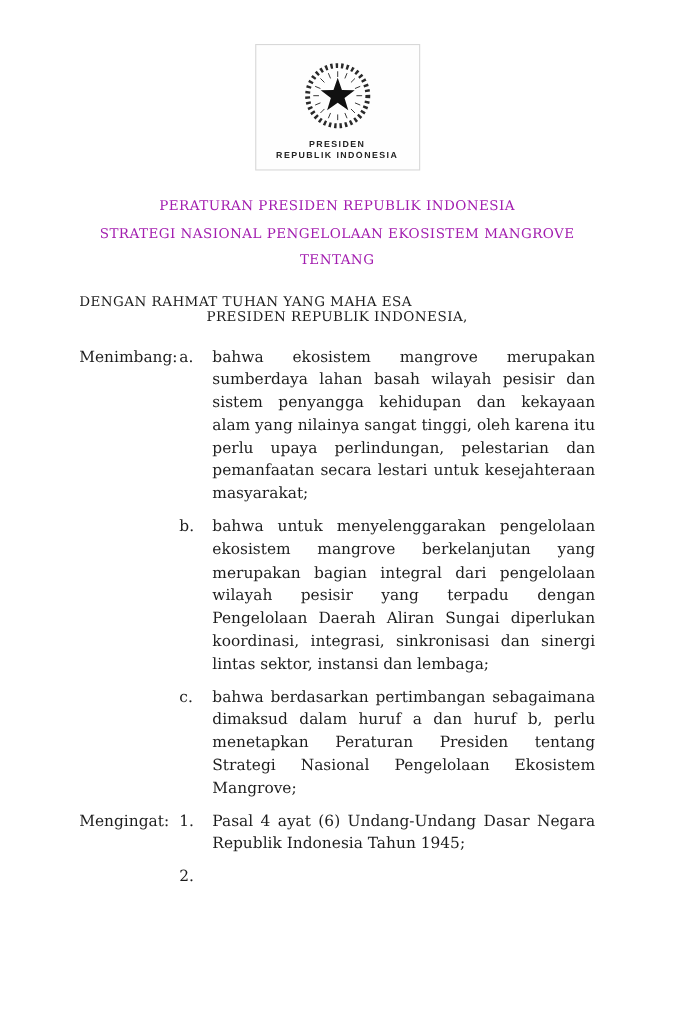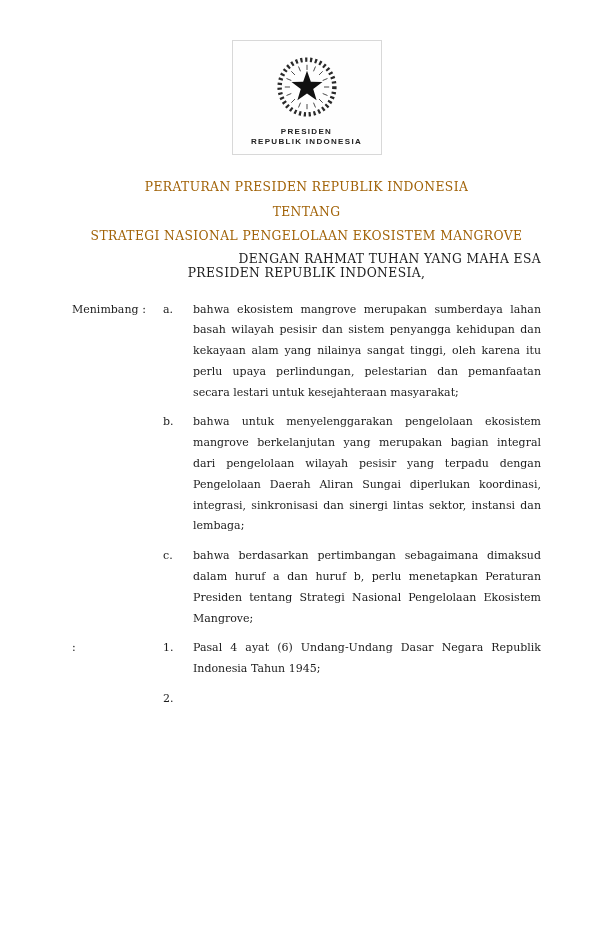--- a/index.html
+++ b/index.html
@@ -37,36 +37,36 @@
     color: #222;
     font-weight: bold;
   }
   
   .title-block {
     margin-top: 20px;
     text-align: center;
     font-size: 12.3px;
     line-height: 24.5px;
     letter-spacing: 0.4px;
-    color: #a16207;
+    color: #a21caf;
   }
   .spread { word-spacing: 5px; }
   .grace-line {
-    margin-top: 3px;
-    text-align: right;
+    margin-top: 18px;
+    text-align: left;
     font-size: 12.3px;
     letter-spacing: 0.4px;
   }
   .authority-line {
     text-align: center;
     font-size: 12.3px;
     letter-spacing: 0.4px;
   }
   
-  .body-block { margin-top: 20px; font-size: 11px; line-height: 20.8px; }
+  .body-block { margin-top: 20px; font-size: 14px; line-height: 20.8px; }
   .item-row { display: flex; margin-bottom: 9px; }
   .label-col {
     flex: 0 0 91px;
     width: 91px;
     display: flex;
     justify-content: space-between;
     padding-right: 17px;
   }
   .marker-col { flex: 0 0 30px; width: 30px; }
   .text-col { flex: 1; text-align: justify; }
@@ -103,22 +103,22 @@
       <polygon fill="#111" points="50,28 55.2,42.9 70.9,43.2 58.4,52.7 63,67.8 50,58.8 37,67.8 41.6,52.7 29.1,43.2 44.8,42.9"></polygon>
     </svg>
     <div class="emblem-text">
       <div>PRESIDEN</div>
       <div>REPUBLIK INDONESIA</div>
     </div>
   </div>
 
   <div class="title-block">
     <div>PERATURAN PRESIDEN REPUBLIK INDONESIA</div>
+    <div>STRATEGI NASIONAL PENGELOLAAN EKOSISTEM MANGROVE</div>
     <div>TENTANG</div>
-    <div>STRATEGI NASIONAL PENGELOLAAN EKOSISTEM MANGROVE</div>
   </div>
 
   <div class="grace-line">DENGAN RAHMAT TUHAN YANG MAHA ESA</div>
   <div class="authority-line">PRESIDEN REPUBLIK INDONESIA,</div>
 
   <div class="body-block">
 
     <div class="item-row">
       <div class="label-col">
         <span>Menimbang</span>
@@ -135,20 +135,21 @@
     </div>
 
     <div class="item-row">
       <div class="label-col"></div>
       <div class="marker-col">c.</div>
       <div class="text-col">bahwa berdasarkan pertimbangan sebagaimana dimaksud dalam huruf a dan huruf b, perlu menetapkan Peraturan Presiden tentang Strategi Nasional Pengelolaan Ekosistem Mangrove;</div>
     </div>
 
     <div class="item-row">
       <div class="label-col">
+        <span>Mengingat</span>
         <span>:</span>
       </div>
       <div class="marker-col">1.</div>
       <div class="text-col">Pasal 4 ayat (6) Undang-Undang Dasar Negara Republik Indonesia Tahun 1945;</div>
     </div>
 
     <div class="item-row">
       <div class="label-col"></div>
       <div class="marker-col">2.</div>
     </div>

